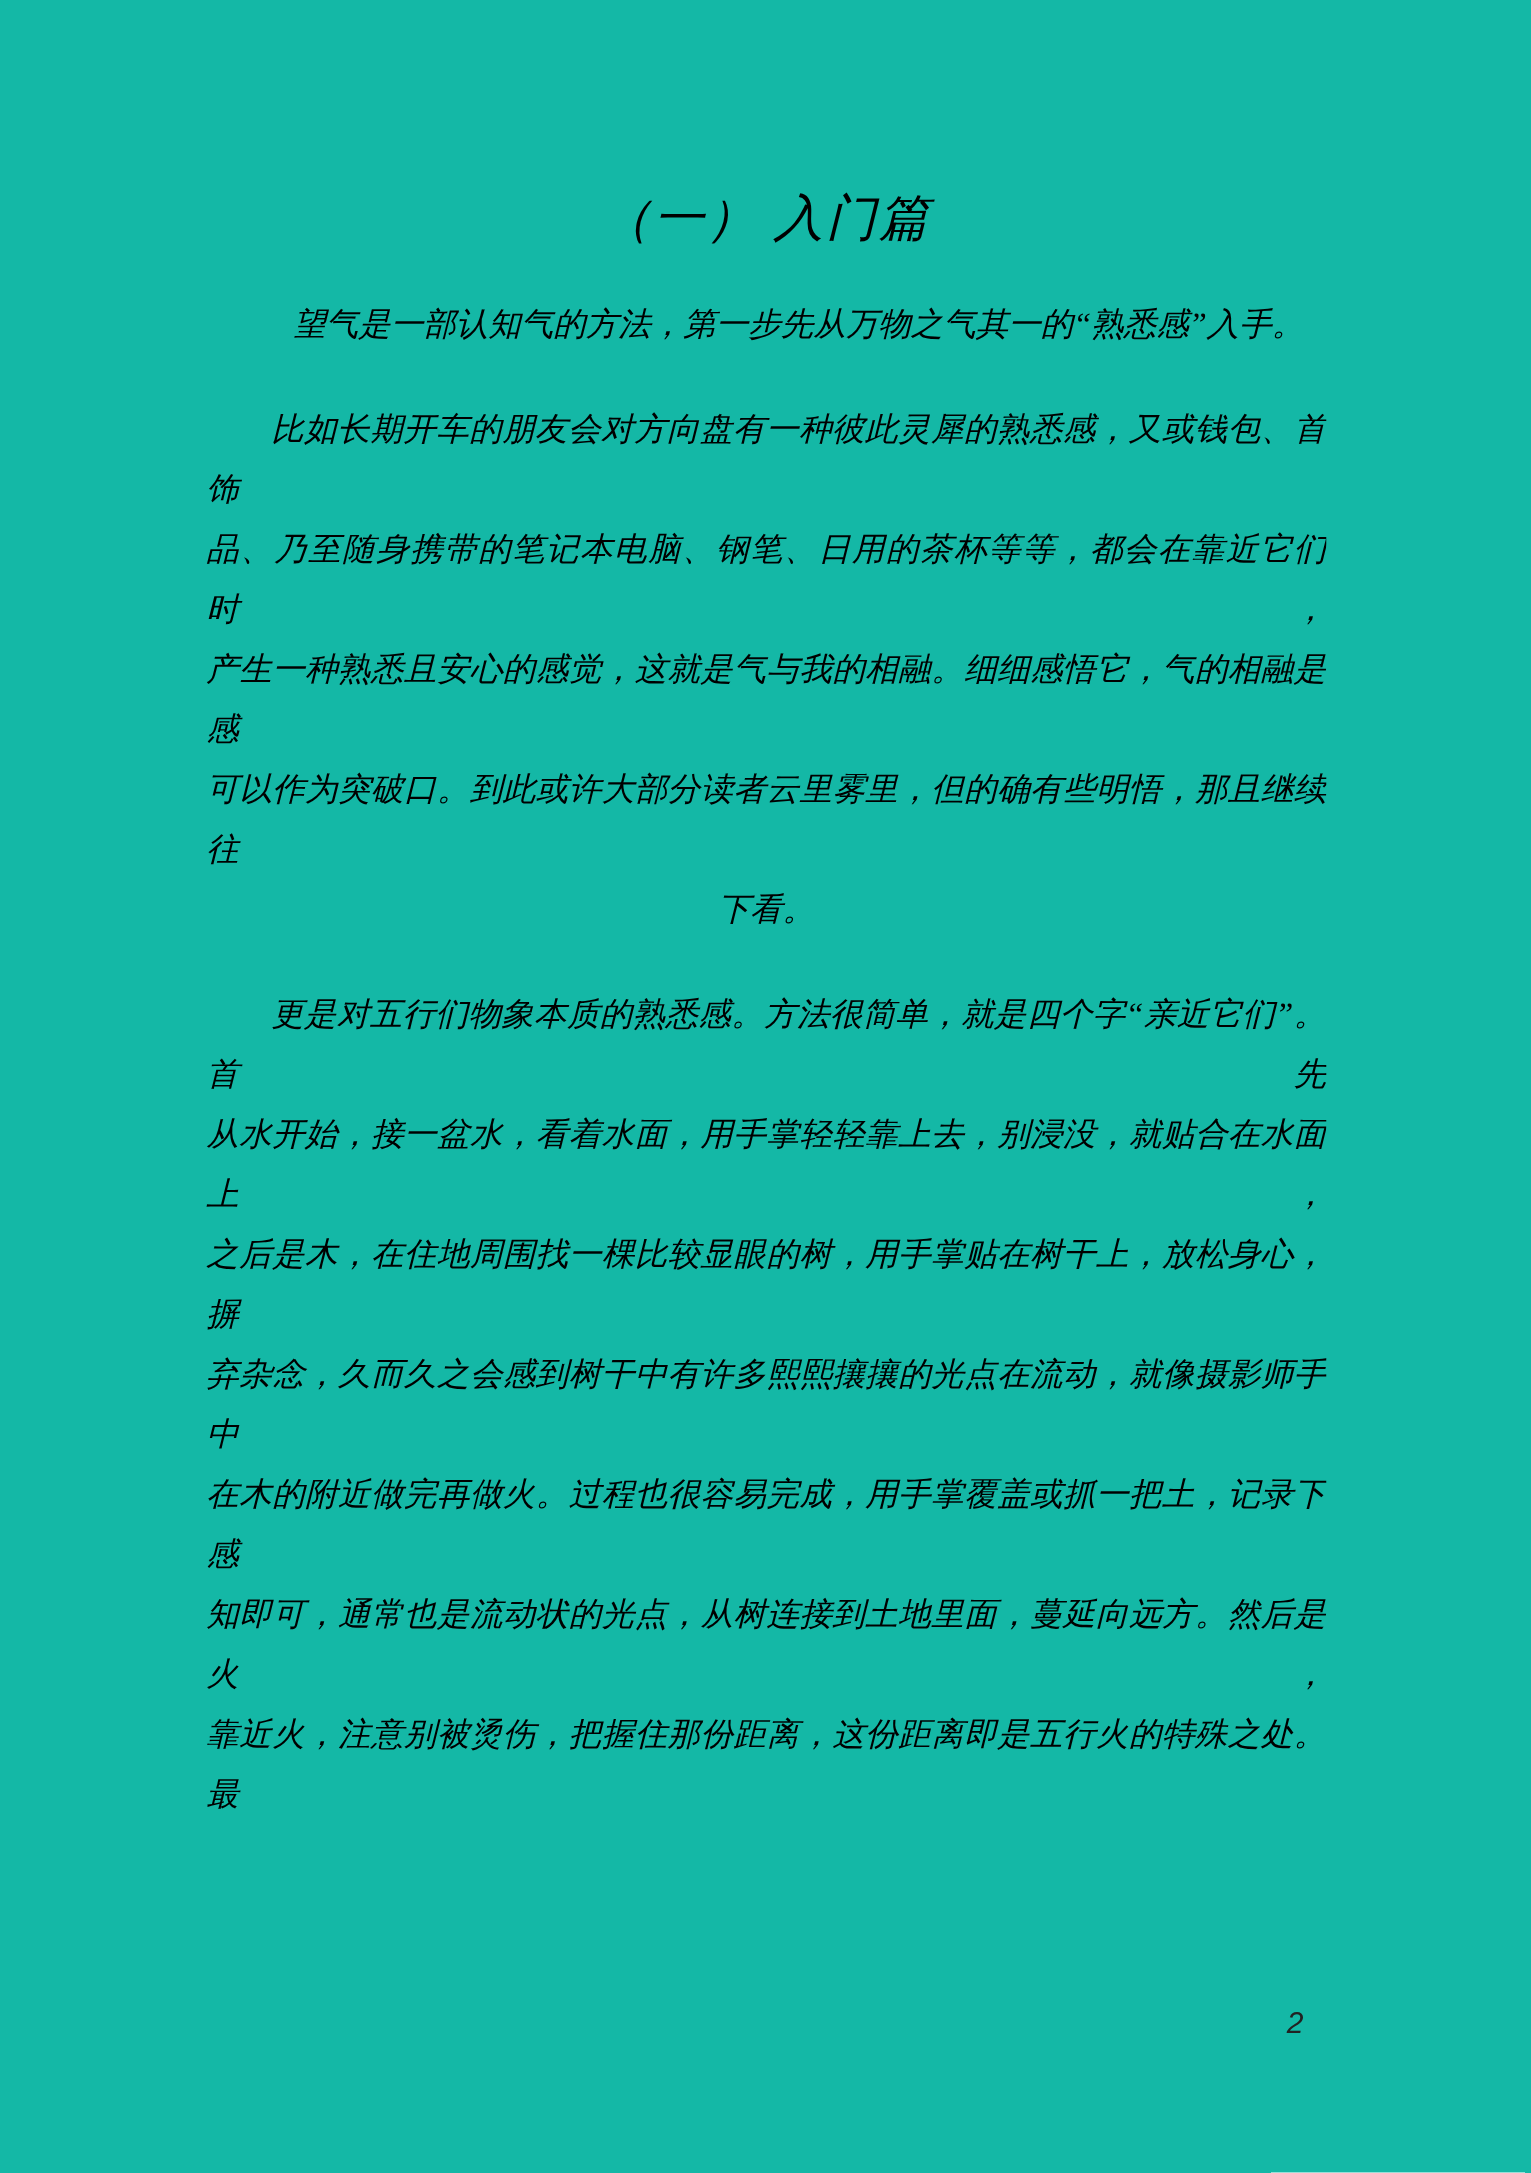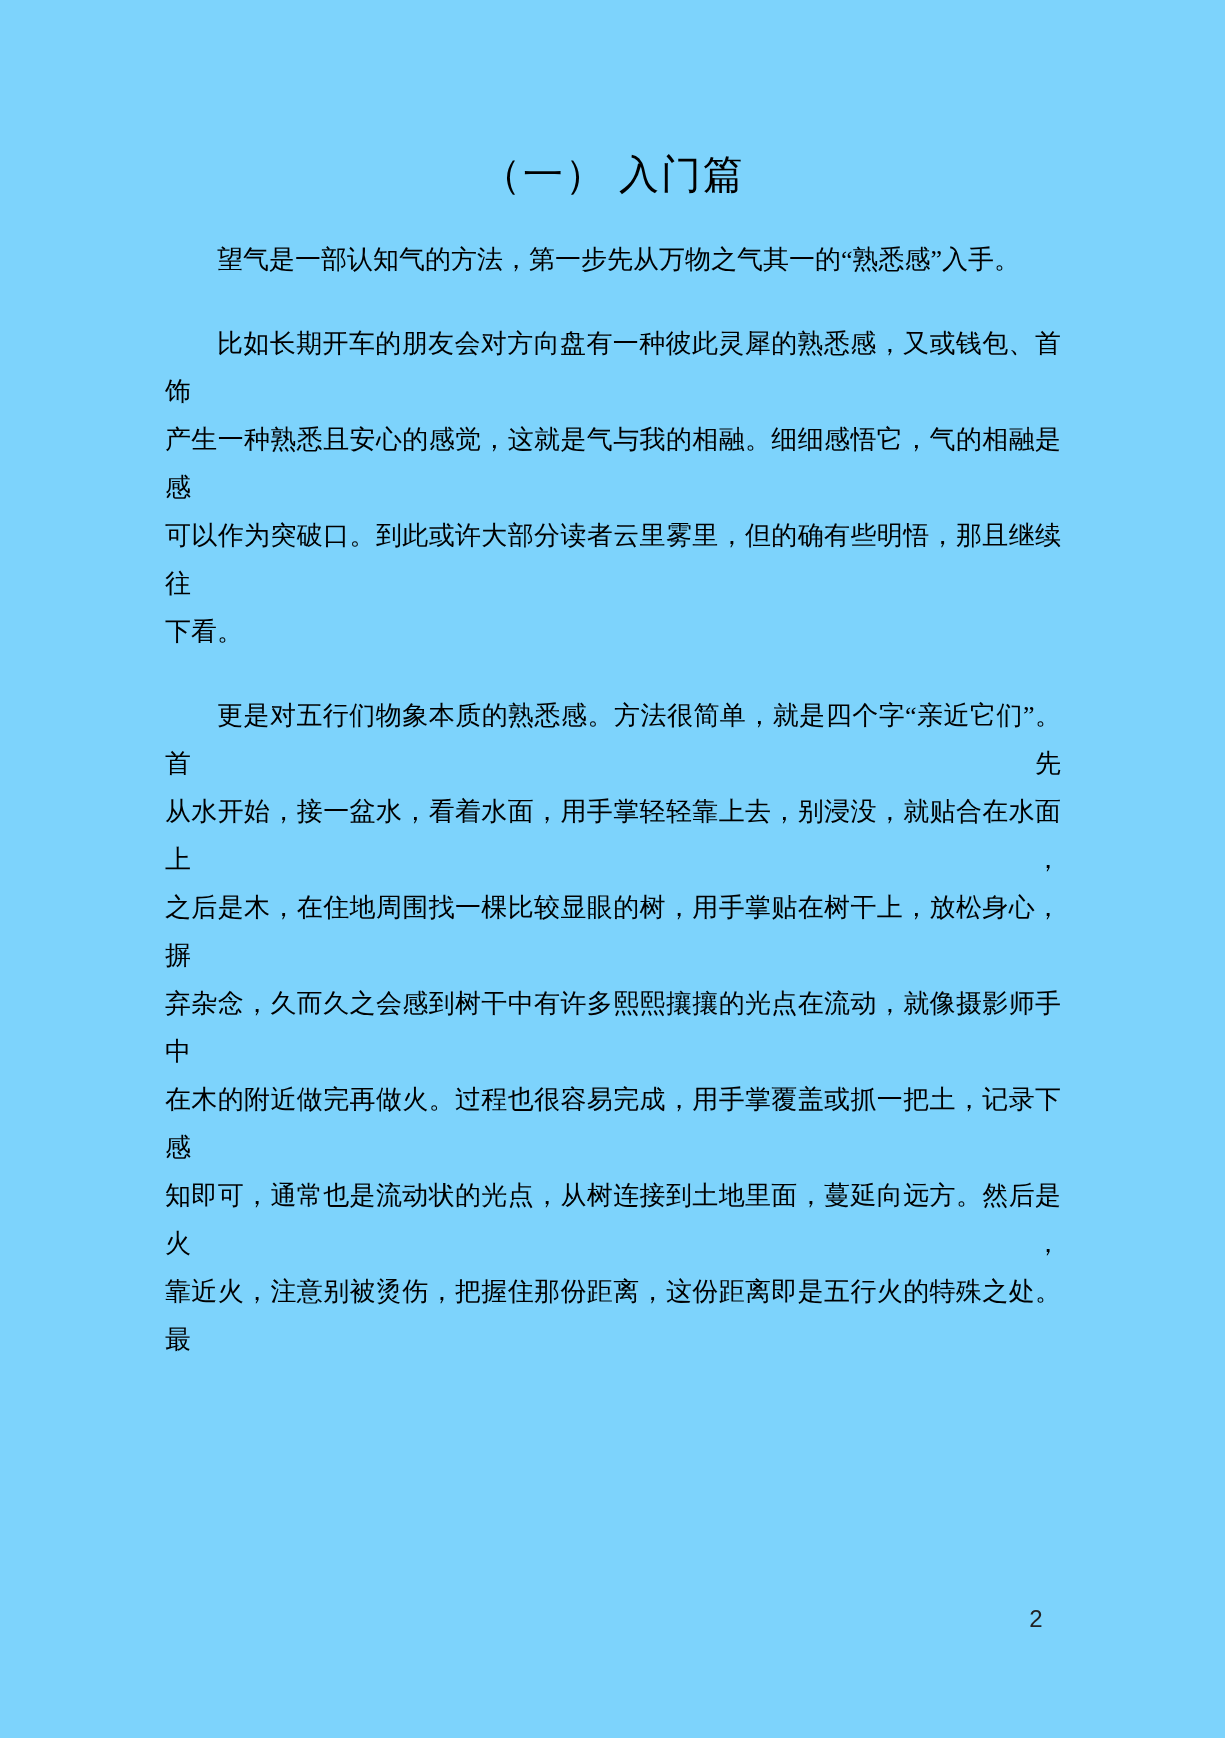--- a/index.html
+++ b/index.html
@@ -4,24 +4,25 @@
 <style>
   html, body {
     margin: 0;
     padding: 0;
     background: #ffffff;
   }
   .page {
     position: relative;
     width: 1225px;
     height: 1738px;
-    background: #7dd3fc;
+    background: #14b8a6;
     overflow: hidden;
     font-family: "Liberation Serif", "DejaVu Serif", serif;
     color: #000000;
+    font-style: italic;
   }
   .content {
     position: absolute;
     left: 165px;
     top: 0;
     width: 896px;
   }
   .doc-title {
     margin: 150px 0 0 0;
     padding: 0;
@@ -36,21 +37,21 @@
     font-size: 26px;
     line-height: 48px;
   }
   .line {
     text-align: justify;
     text-align-last: justify;
     overflow: hidden;
     min-height: 48px;
   }
   .line.line-end {
-    text-align: left;
+    text-align: center;
     text-align-last: auto;
   }
   .para .line:first-child {
     text-indent: 2em;
   }
   .page-number {
     position: absolute;
     left: 1016px;
     top: 1604px;
     width: 40px;
@@ -68,20 +69,21 @@
   <div class="content">
 
     <h1 class="doc-title">（一） 入门篇</h1>
 
     <div class="para">
       <div class="line line-end">望气是一部认知气的方法，第一步先从万物之气其一的“熟悉感”入手。</div>
     </div>
 
     <div class="para">
       <div class="line">比如长期开车的朋友会对方向盘有一种彼此灵犀的熟悉感，又或钱包、首饰</div>
+      <div class="line">品、乃至随身携带的笔记本电脑、钢笔、日用的茶杯等等，都会在靠近它们时，</div>
       <div class="line">产生一种熟悉且安心的感觉，这就是气与我的相融。细细感悟它，气的相融是感</div>
       <div class="line">可以作为突破口。到此或许大部分读者云里雾里，但的确有些明悟，那且继续往</div>
       <div class="line line-end">下看。</div>
     </div>
 
     <div class="para">
       <div class="line">更是对五行们物象本质的熟悉感。方法很简单，就是四个字“亲近它们”。首先</div>
       <div class="line">从水开始，接一盆水，看着水面，用手掌轻轻靠上去，别浸没，就贴合在水面上，</div>
       <div class="line">之后是木，在住地周围找一棵比较显眼的树，用手掌贴在树干上，放松身心，摒</div>
       <div class="line">弃杂念，久而久之会感到树干中有许多熙熙攘攘的光点在流动，就像摄影师手中</div>

